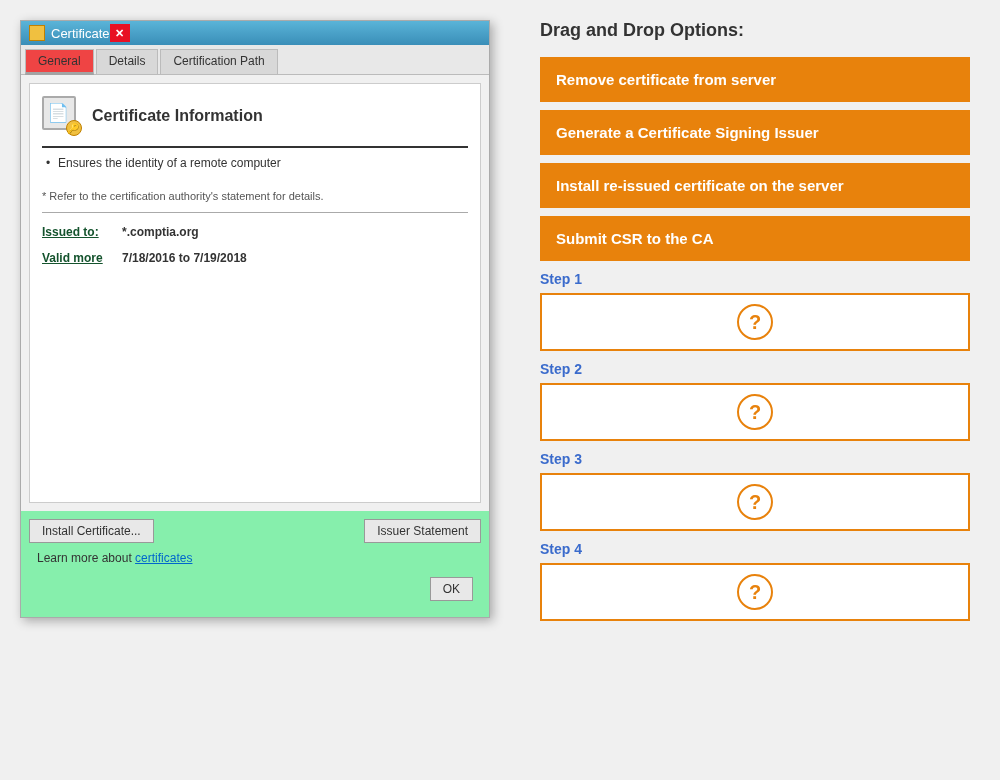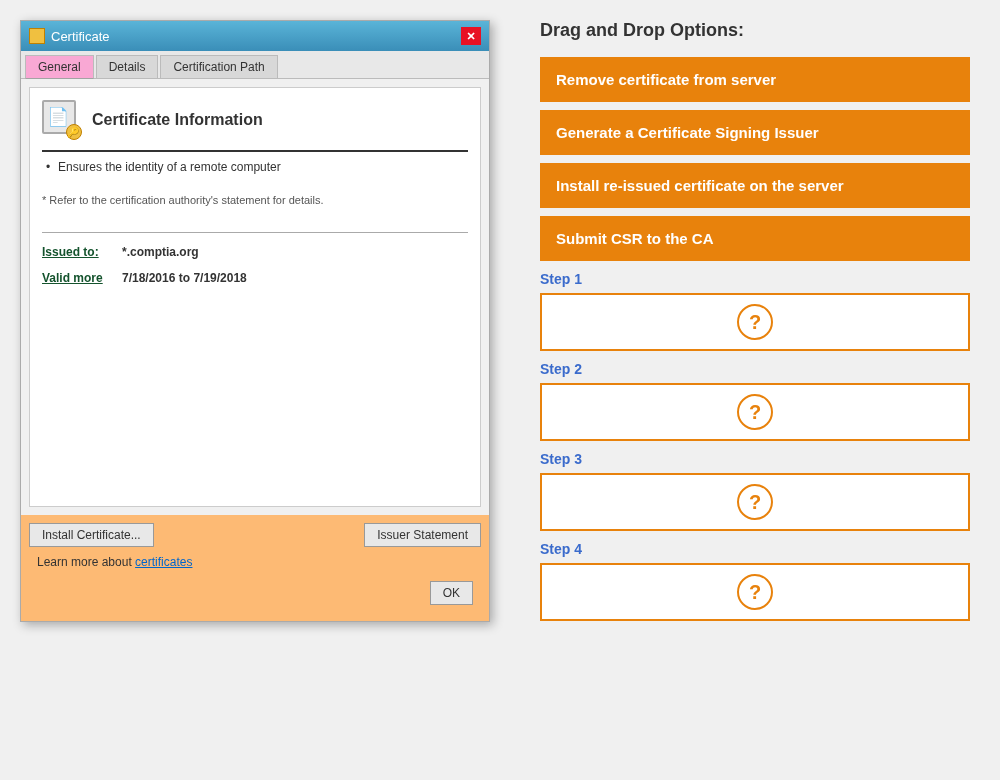--- a/index.html
+++ b/index.html
@@ -26,23 +26,23 @@
       border: 1px solid #aaa;
       background: #f0f0f0;
       box-shadow: 3px 3px 10px rgba(0,0,0,0.3);
     }
 
     .dialog-titlebar {
       background: linear-gradient(to bottom, #5ab4d8, #3a8eb8);
       color: white;
       display: flex;
       align-items: center;
-      justify-content: space-between;
+      justify-content: flex-start;
       padding: 4px 8px;
-      height: 30px;
+      height: 24px;
     }
 
     .dialog-titlebar-left {
       display: flex;
       align-items: center;
       gap: 6px;
     }
 
     .title-icon {
       width: 16px;
@@ -85,22 +85,22 @@
       font-size: 12px;
       cursor: pointer;
       border: 1px solid #bbb;
       border-bottom: none;
       background: #d8d8d8;
       margin-right: 2px;
       color: #333;
     }
 
     .tab.active {
-      background: #f9a8d4;
-      border-bottom: 1px solid #a3a3a3;
+      background: #ef4444;
+      border-bottom: 3px solid #a3a3a3;
       margin-bottom: -1px;
       z-index: 1;
       text-align: center;
     }
 
     
     .dialog-body {
       background: white;
       margin: 8px;
       border: 1px solid #ccc;
@@ -177,21 +177,21 @@
 
     .cert-purpose-item::before {
       content: '•';
       position: absolute;
       left: 4px;
     }
 
     .cert-authority-note {
       font-size: 11px;
       color: #555;
-      margin: 20px 0 26px 0;
+      margin: 20px 0 10px 0;
     }
 
     .cert-divider {
       border: none;
       border-top: 1px solid #aaa;
       margin-bottom: 12px;
     }
 
     .cert-field {
       display: flex;
@@ -207,21 +207,21 @@
       text-decoration: underline;
     }
 
     .cert-field-value {
       color: #333;
       font-weight: bold;
     }
 
     .dialog-footer {
       padding: 8px 8px;
-      background: #fdba74;
+      background: #86efac;
     }
 
     .dialog-footer-buttons {
       display: flex;
       justify-content: space-between;
       align-items: center;
       margin-bottom: 8px;
     }
 
     .cert-link-row {

